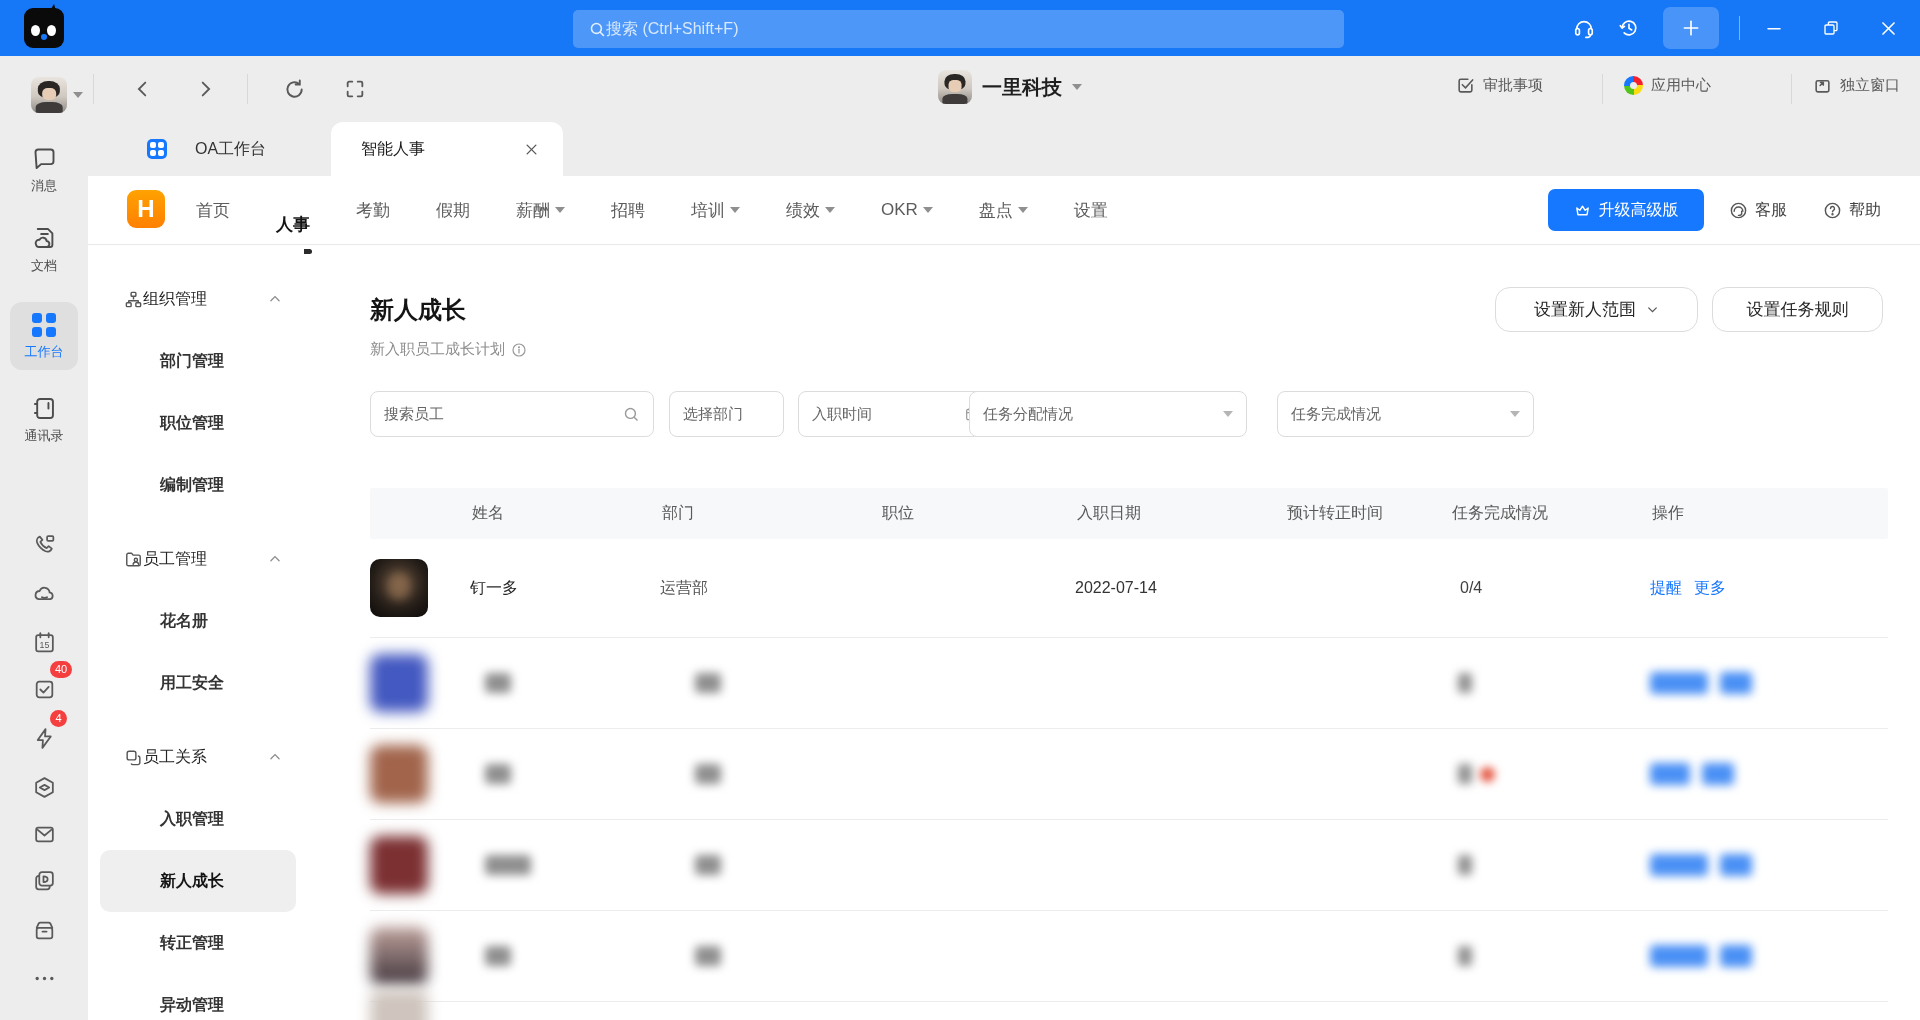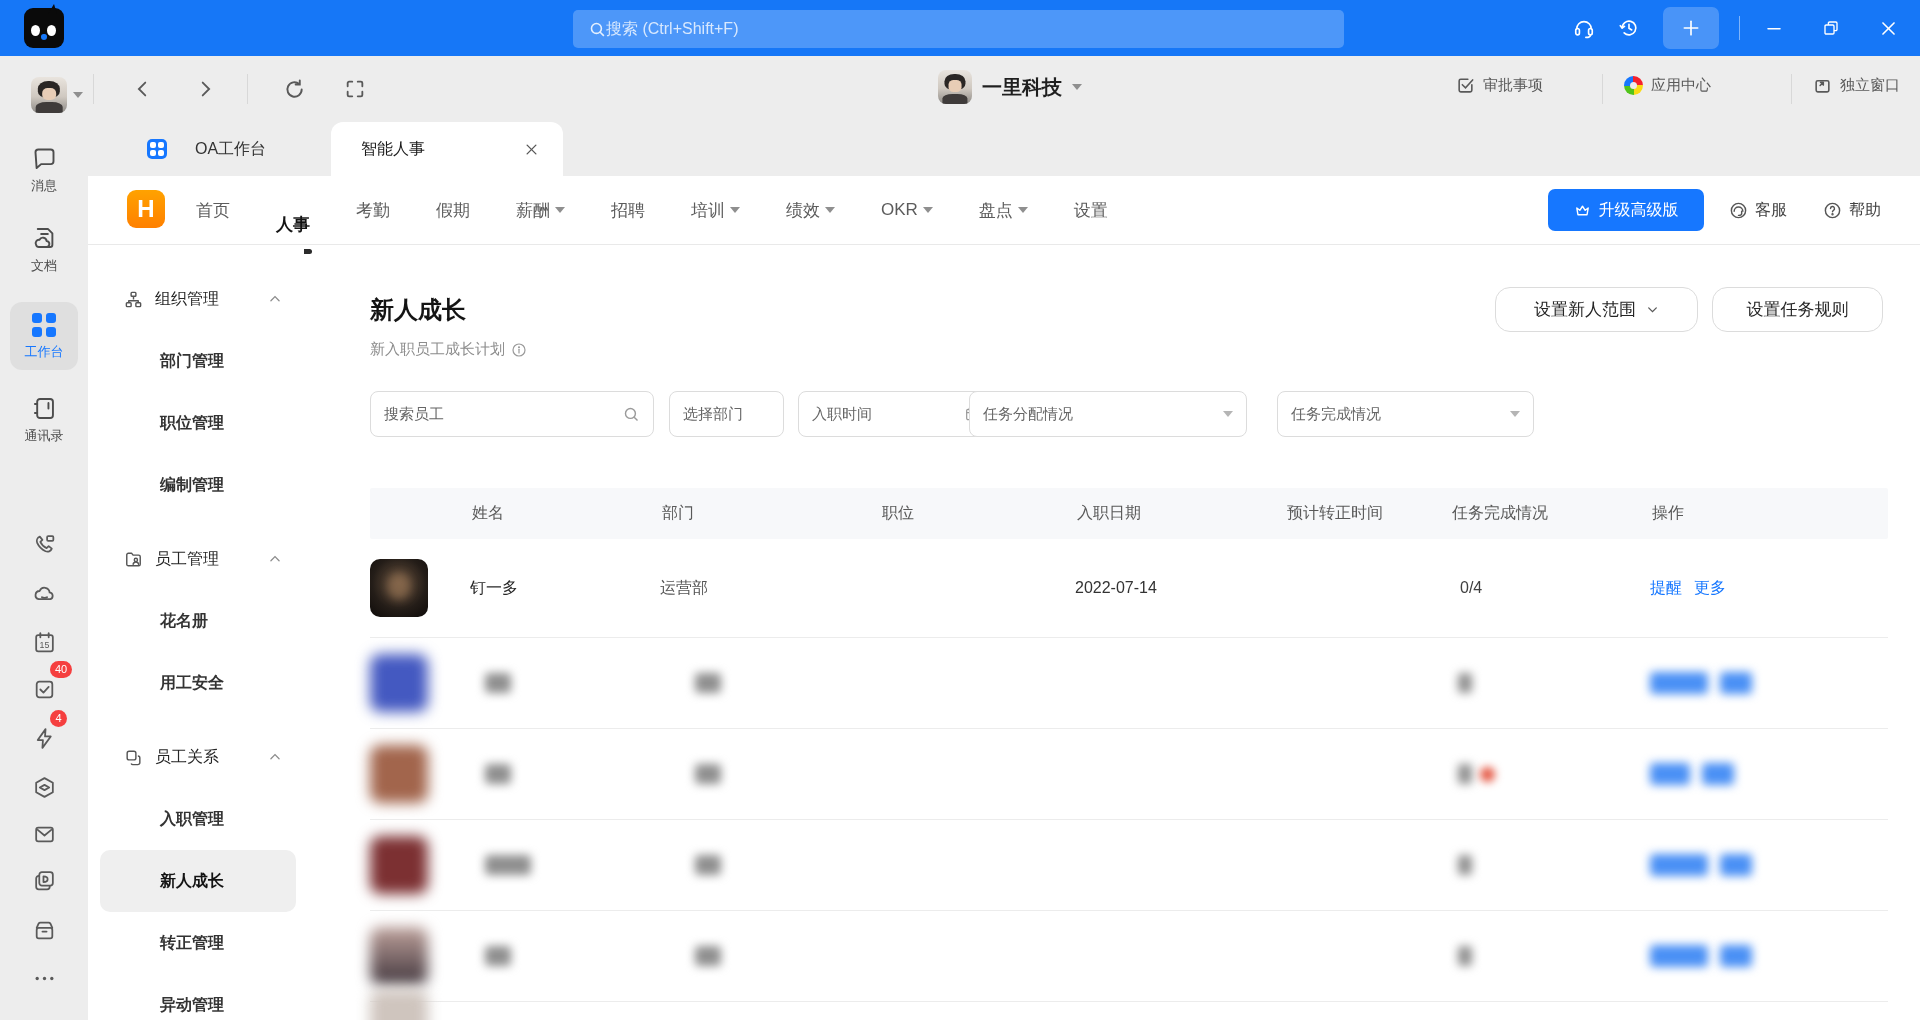--- a/index.html
+++ b/index.html
@@ -61,21 +61,21 @@
   .rail-item { position:absolute; left:0; width:88px; display:flex; flex-direction:column; align-items:center; gap:5px; color:#4d4d4d; cursor:pointer; }
   .rail-item .lbl { font-size:13px; }
   .rail-item.active { color:#1677ff; }
   .rail-active-bg { position:absolute; left:10px; top:180px; width:68px; height:68px; background:#dfdfdf; border-radius:12px; }
   .rail-tool { position:absolute; left:26px; width:36px; height:36px; display:flex; align-items:center; justify-content:center; color:#5a5a5a; cursor:pointer; }
   .badge { position:absolute; background:#f53f3f; color:#fff; font-size:11px; line-height:17px; text-align:center; border-radius:9px; padding:0 5px; min-width:17px; }
 
   
   .sidebar { position:absolute; left:88px; top:245px; width:216px; height:775px; background:#fff; padding-top:23px; }
   .sb-row { height:62px; display:flex; align-items:center; font-size:16px; color:#262626; cursor:pointer; }
-  .sb-section { padding-left:36px; gap:12px; }
+  .sb-section { padding-left:36px; }
   .sb-section .chev { margin-left:auto; margin-right:22px; color:#8c8c8c; }
   .sb-child { padding-left:72px; color:#333;font-weight:bold; }
   .sb-child.active { background:#efefef; border-radius:10px; margin:0 8px 0 12px; padding-left:60px; font-weight:bold; color:#141414; }
   .sb-gap { height:12px; }
 
   
   .main-title { position:absolute; left:370px; top:294px; font-size:24px; font-weight:bold; color:#141414; }
   .main-sub { position:absolute; left:370px; top:340px; font-size:15px; color:#8c8c8c; display:flex; align-items:center; gap:6px; }
   .act-btn { position:absolute; top:287px; height:45px; border:1px solid #dcdcdc; border-radius:15px; background:#fff; font-size:17px; color:#262626; display:flex; align-items:center; justify-content:center; gap:10px; cursor:pointer; }
   .filter { position:absolute; top:391px; height:46px; border:1px solid #dcdcdc; border-radius:8px; background:#fff; display:flex; align-items:center; padding:0 13px; font-size:15px; color:#666; cursor:pointer; }

